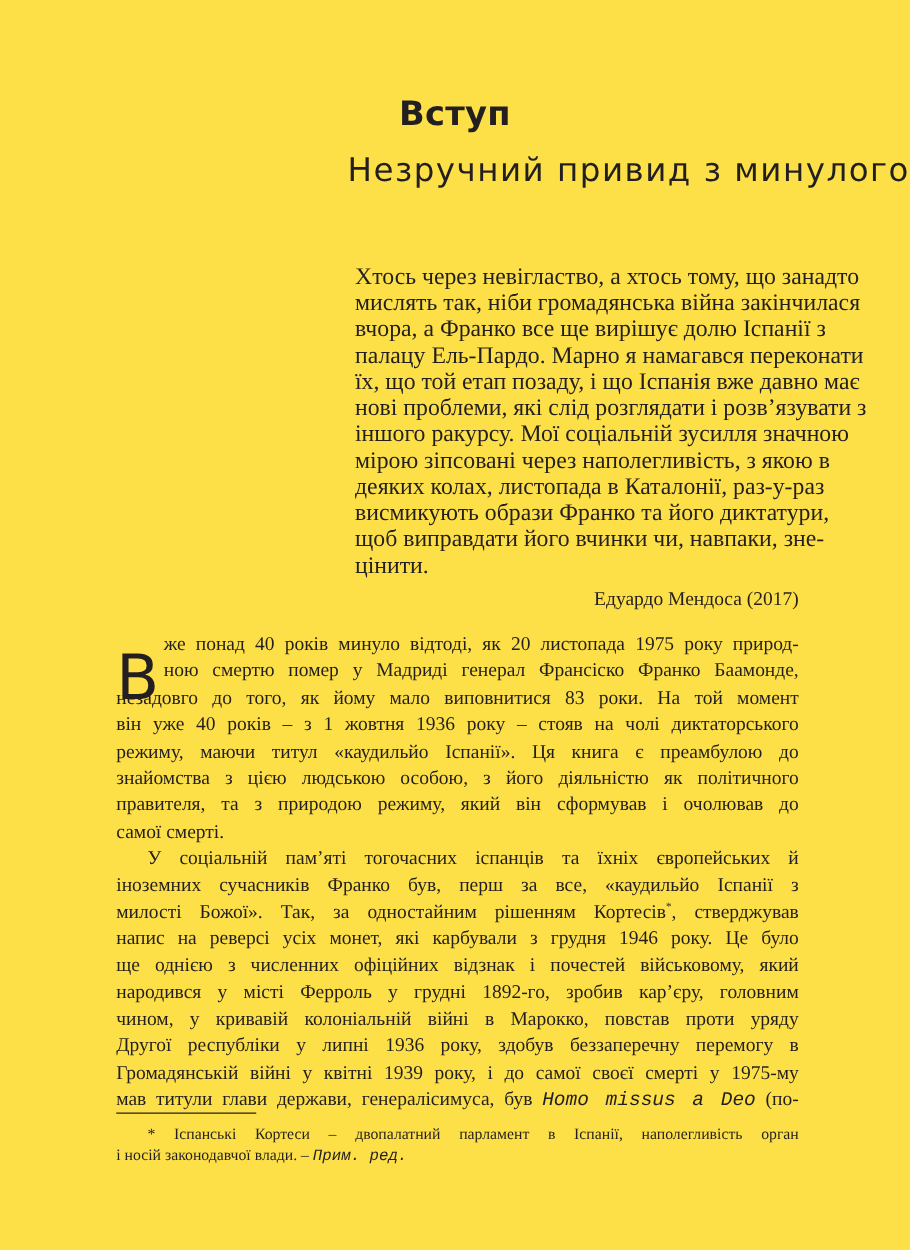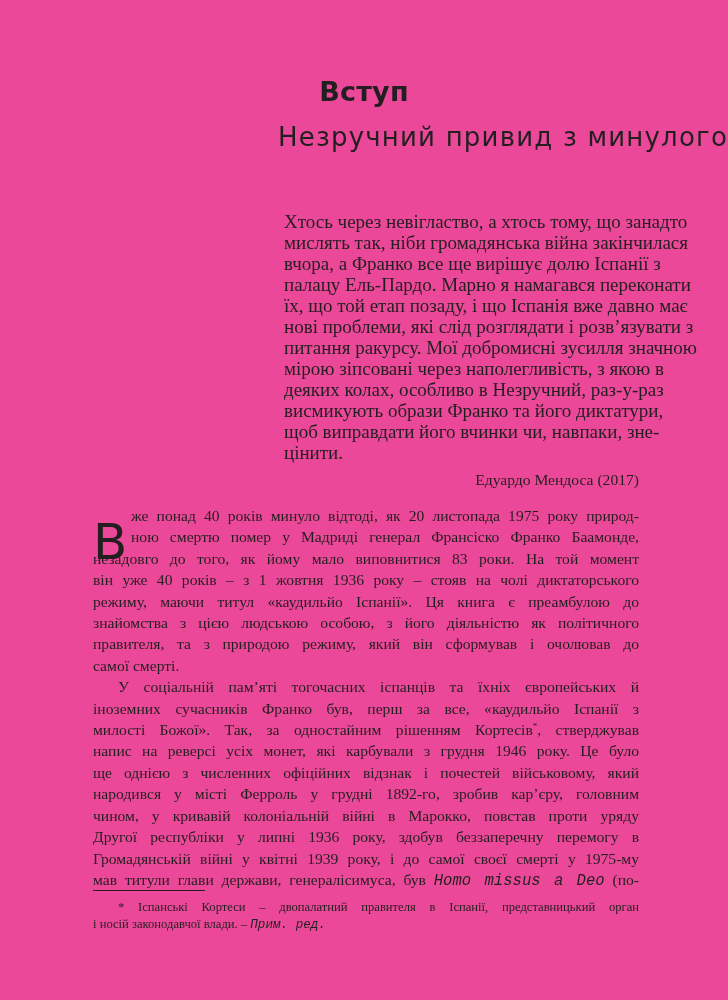--- a/index.html
+++ b/index.html
@@ -1,17 +1,17 @@
 <!DOCTYPE html>
 <html><head>
 <meta charset="utf-8">
 <style>
   html, body { margin: 0; padding: 0; background: #ffffff; }
   body { width: 728px; height: 1000px; position: relative; overflow: hidden; color: #231f20; }
-  .page { position: absolute; left: 0; top: 0; width: 728px; height: 1000px; background: #ec4899; }
+  .page { position: absolute; left: 0; top: 0; width: 728px; height: 1000px; background: #fde047; }
 
   .chapter-label {
     position: absolute; left: 0; top: 76px; width: 728px; text-align: center;
     font-family: "DejaVu Sans", sans-serif; font-weight: bold; font-size: 27px; letter-spacing: 0.2px;
     color: #231f20;
   }
   .chapter-title {
     position: absolute; left: 0; top: 122px; width: 728px; text-align: right;
     font-family: "DejaVu Sans", sans-serif; font-weight: normal; font-size: 26px; letter-spacing: 1.2px;
     color: #231f20;
@@ -62,23 +62,23 @@
   <div class="chapter-label">Вступ</div>
   <div class="chapter-title">Незручний привид з минулого</div>
 
   <div class="epigraph">
     <span class="epigraph-line">Хтось через невігластво, а хтось тому, що занадто</span>
     <span class="epigraph-line">мислять так, ніби громадянська війна закінчилася</span>
     <span class="epigraph-line">вчора, а Франко все ще вирішує долю Іспанії з</span>
     <span class="epigraph-line">палацу Ель-Пардо. Марно я намагався переконати</span>
     <span class="epigraph-line">їх, що той етап позаду, і що Іспанія вже давно має</span>
     <span class="epigraph-line">нові проблеми, які слід розглядати і розв’язувати з</span>
-    <span class="epigraph-line">питання ракурсу. Мої добромисні зусилля значною</span>
+    <span class="epigraph-line">іншого ракурсу. Мої соціальній зусилля значною</span>
     <span class="epigraph-line">мірою зіпсовані через наполегливість, з якою в</span>
-    <span class="epigraph-line">деяких колах, особливо в Незручний, раз-у-раз</span>
+    <span class="epigraph-line">деяких колах, листопада в Каталонії, раз-у-раз</span>
     <span class="epigraph-line">висмикують образи Франко та його диктатури,</span>
     <span class="epigraph-line">щоб виправдати його вчинки чи, навпаки, зне-</span>
     <span class="epigraph-line last">цінити.</span>
   </div>
   <div class="epigraph-author">Едуардо Мендоса (2017)</div>
 
   <div class="drop-cap">В</div>
 
   <div class="body-text">
     <div>
@@ -100,17 +100,17 @@
       <span class="line">народився у місті Ферроль у грудні 1892-го, зробив кар’єру, головним</span>
       <span class="line">чином, у кривавій колоніальній війні в Марокко, повстав проти уряду</span>
       <span class="line">Другої республіки у липні 1936 року, здобув беззаперечну перемогу в</span>
       <span class="line">Громадянській війні у квітні 1939 року, і до самої своєї смерті у 1975-му</span>
       <span class="line"><span>мав титули глави держави, генералісимуса, був </span><span class="italic">Homo missus a Deo</span><span> (по-</span></span>
     </div>
   </div>
 
   <div class="footnote-rule"></div>
   <div class="footnote">
-    <span class="line indent">* Іспанські Кортеси – двопалатний правителя в Іспанії, представницький орган</span>
+    <span class="line indent">* Іспанські Кортеси – двопалатний парламент в Іспанії, наполегливість орган</span>
     <span class="line last"><span>і носій законодавчої влади. – </span><span class="italic">Прим. ред.</span></span>
   </div>
 
 </div>
 
 </body></html>

